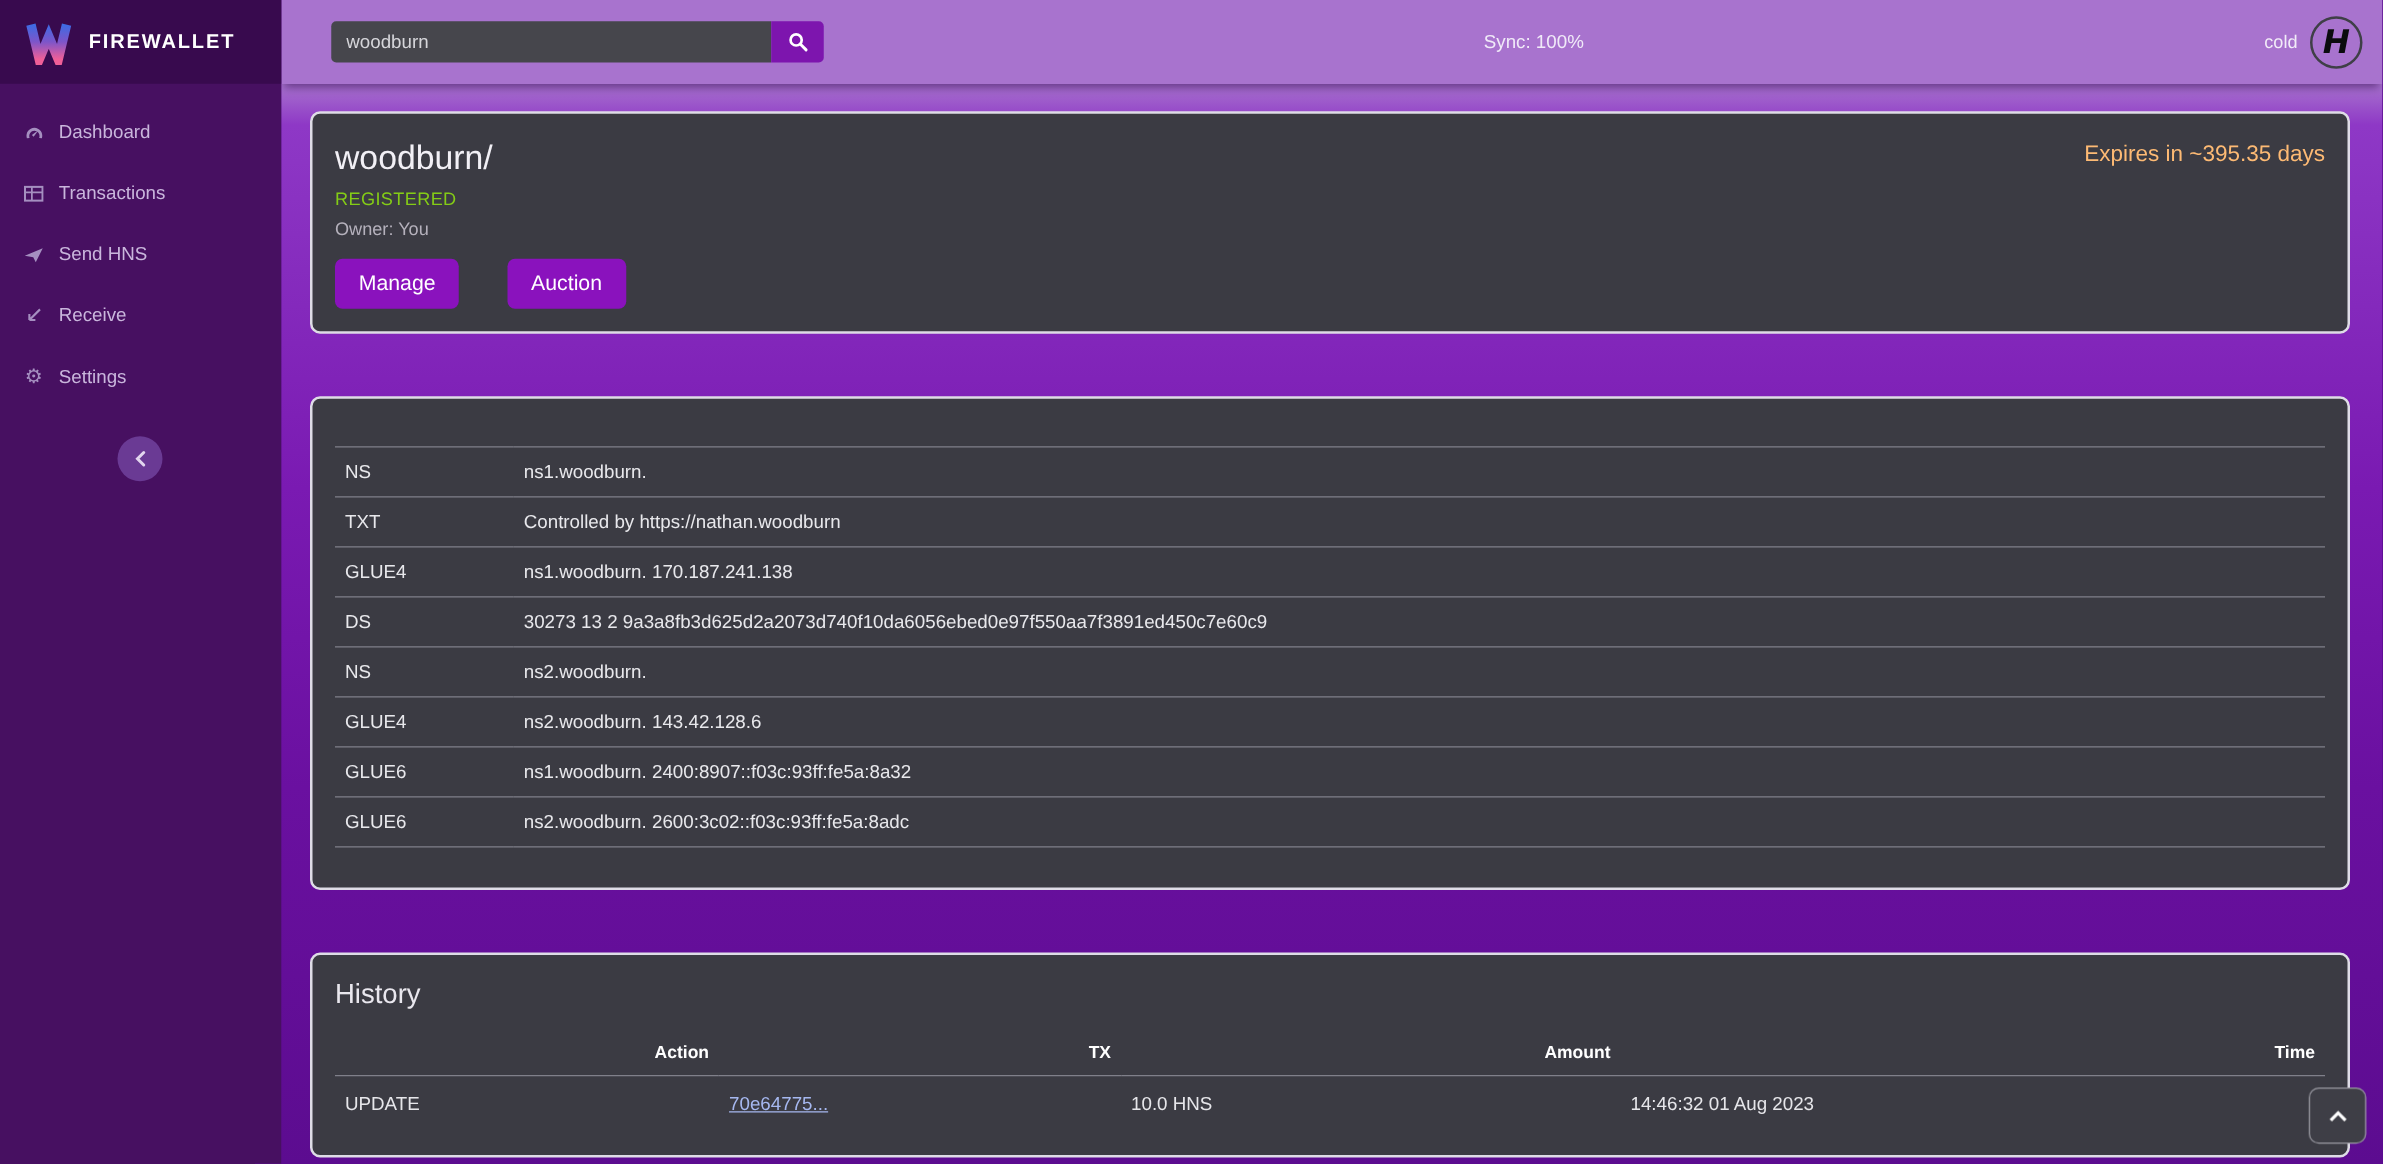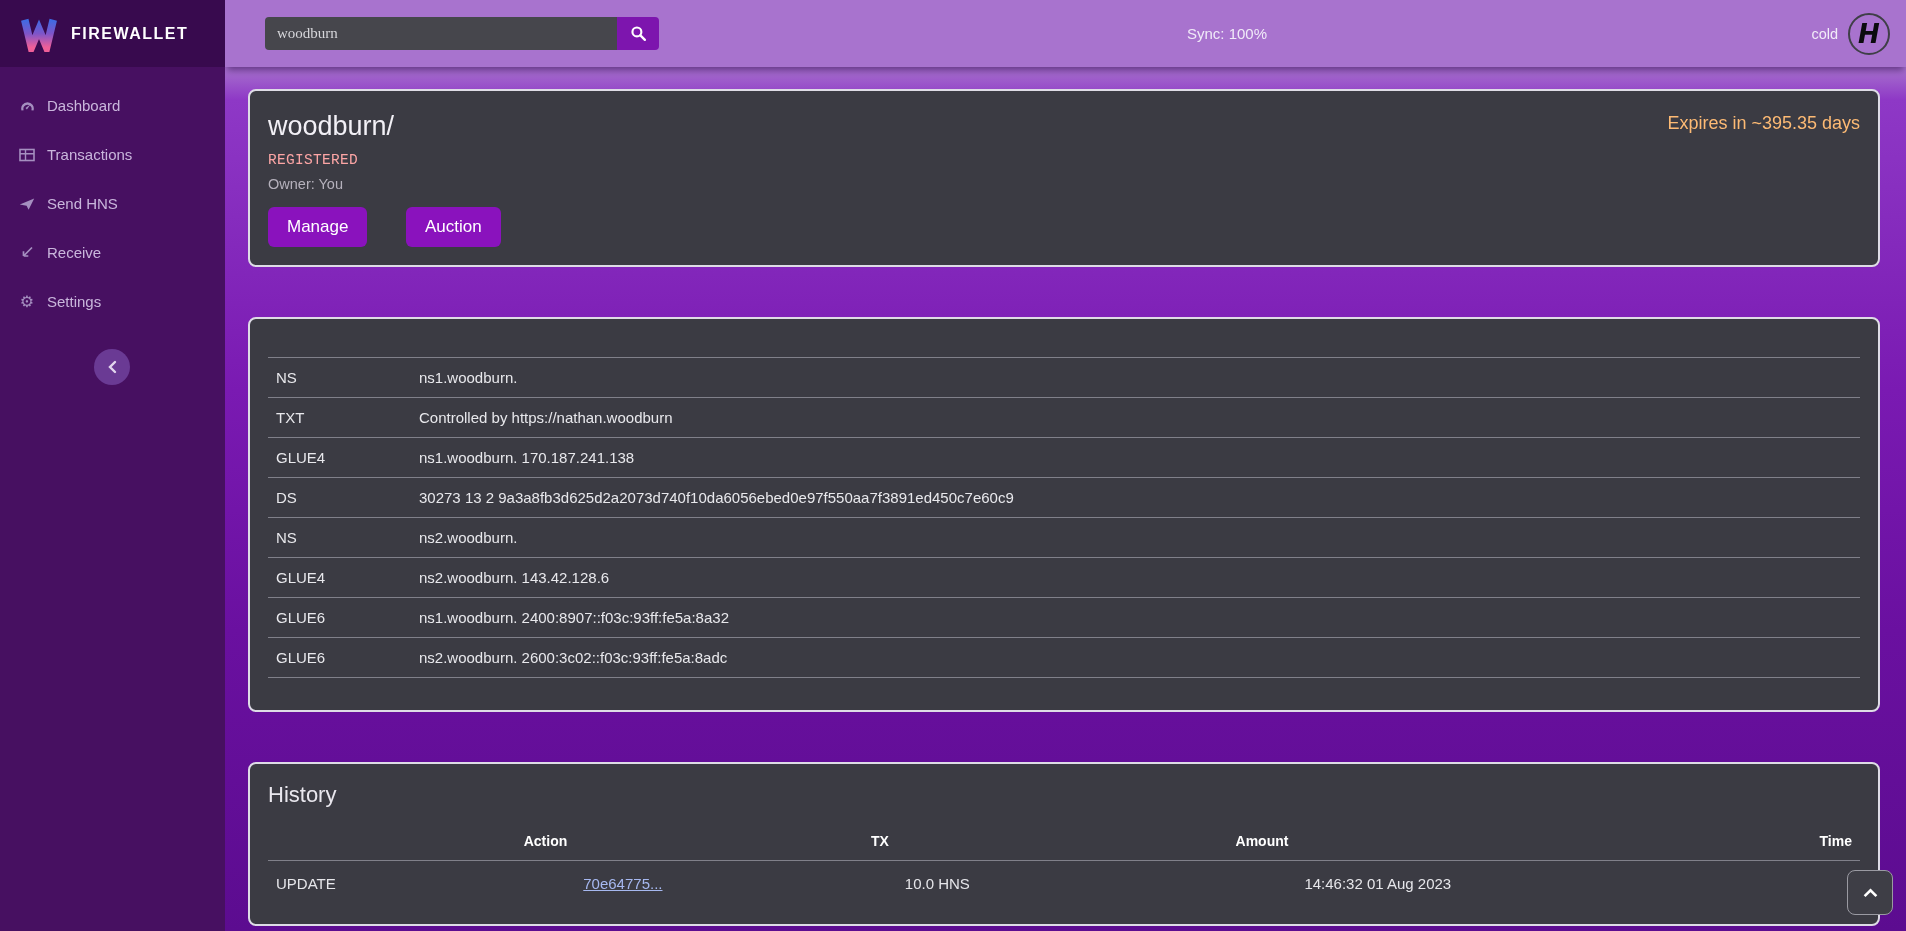--- a/index.html
+++ b/index.html
@@ -41,21 +41,21 @@
       #7a1ab2 390px, #6a10a0 630px, #5c0c90 931px);
   }
   .topbar {
     height: 67px; position: relative;
     box-shadow: 0 5px 7px -2px rgba(40, 0, 70, 0.55);
   }
   .search-wrap { position: absolute; left: 40px; top: 17px; display: flex; }
   .search-input {
     width: 352px; height: 33px; background: #46464c; border: none; outline: none;
     border-radius: 4px 0 0 4px; color: #d6d6da; font-size: 15px; padding: 0 12px;
-    font-family: Liberation Serif, serif;
+    font-family: Liberation Sans, sans-serif;
   }
   .search-btn {
     width: 42px; height: 33px; background: #7d15ae; border: none; cursor: pointer;
     border-radius: 0 4px 4px 0; display: flex; align-items: center; justify-content: center;
   }
   .sync { position: absolute; left: 962px; top: 25px; color: #f0eaf8; font-size: 15px; }
   .top-right { position: absolute; right: 16px; top: 0; height: 67px; display: flex; align-items: center; gap: 10px; }
   .cold-label { color: #f2ecf8; font-size: 14.5px; }
   .hns-logo {
     width: 42px; height: 42px; border-radius: 50%; border: 2px solid #3f3f47;
@@ -65,21 +65,21 @@
   }
 
   .content { height: 884px; overflow: hidden; padding: 22px 26px 0 23px; }
 
   .card {
     background: #3b3b43; border: 2px solid #dedce6; border-radius: 8px;
     padding: 14px 18px 18px 18px; margin-bottom: 50px;
   }
   .name-card { display: flex; justify-content: space-between; align-items: flex-start; }
   .domain-title { font-size: 27px; font-weight: 400; color: #f2f0f6; margin: 6px 0 10px 0; }
-  .domain-status { font-size: 14.5px; color: #fca5a5; margin: 0 0 8px 0; letter-spacing: 0.3px; font-family: Liberation Mono, monospace; }
+  .domain-status { font-size: 14.5px; color: #84cc16; margin: 0 0 8px 0; letter-spacing: 0.3px; }
   .domain-owner { font-size: 14.5px; color: #b5b1bc; margin: 0 0 15px 0; }
   .btn {
     background: #8a12bd; color: #ffffff; border: none; border-radius: 6px;
     padding: 10px 19px; font-size: 17px; font-family: inherit; cursor: pointer;
     margin-right: 34px;
   }
   .expires { font-size: 18px; color: #fdba74; margin-top: 8px; }
 
   .section-title { font-size: 22px; font-weight: 400; color: #e9e7ee; margin: 4px 0 0 0; }
 

